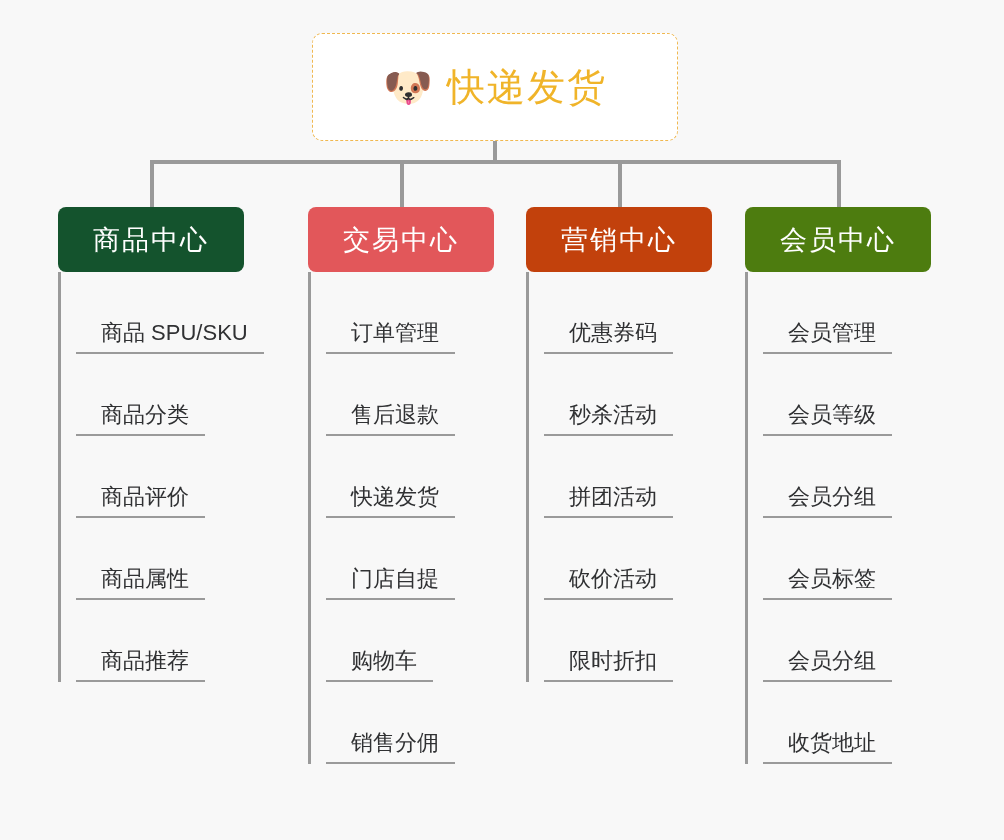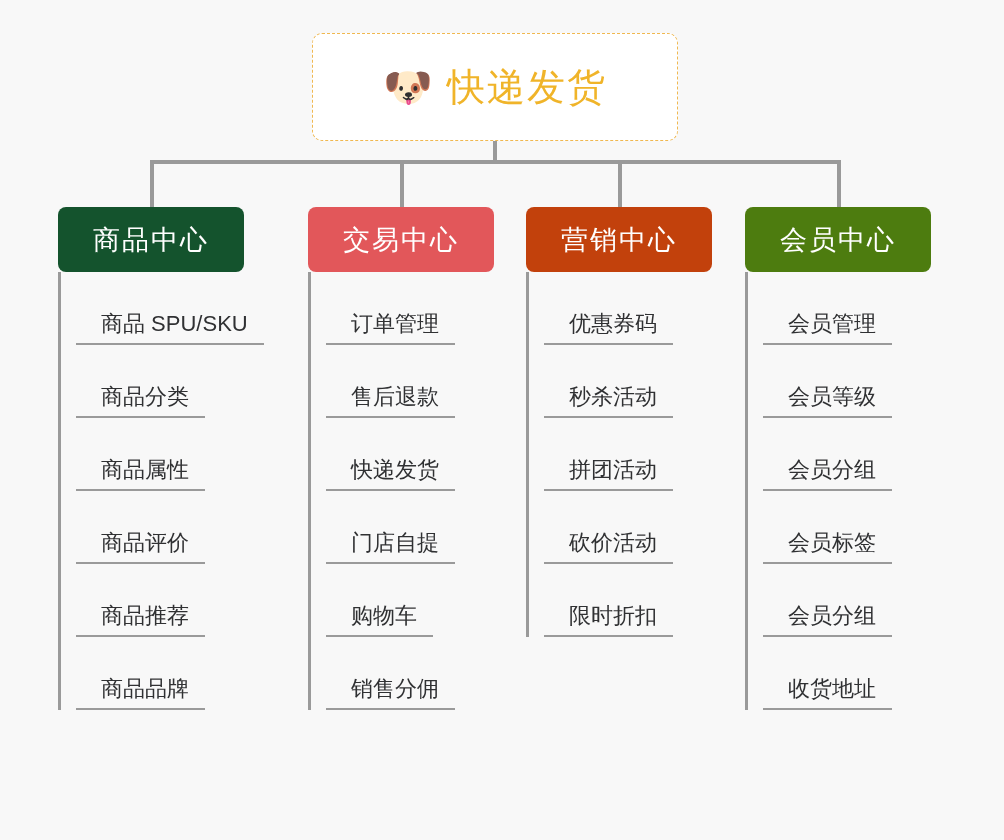--- a/index.html
+++ b/index.html
@@ -95,21 +95,21 @@
   
   .leaf-list {
     position: relative;
     margin-top: 0;
     padding-left: 15px;
     border-left: 3px solid #9a9a9a;
     width: 200px;
     box-sizing: border-box;
   }
   .leaf-item {
-    height: 73px;
+    height: 82px;
     display: flex;
     align-items: flex-end;
     box-sizing: border-box;
   }
   .leaf-label {
     display: inline-block;
     font-size: 22px;
     color: #303133;
     white-space: nowrap;
     padding: 0 16px 7px 25px;
@@ -139,30 +139,27 @@
       <span class="cat-header-label">商品中心</span>
     </div>
     <div class="leaf-list">
       <div class="leaf-item">
           <span class="leaf-label">商品 SPU/SKU</span>
         </div>
       <div class="leaf-item">
           <span class="leaf-label">商品分类</span>
         </div>
       <div class="leaf-item">
+          <span class="leaf-label">商品评价</span>
+        </div>
+      <div class="leaf-item">
           <span class="leaf-label">商品属性</span>
         </div>
       <div class="leaf-item">
-          <span class="leaf-label">商品评价</span>
-        </div>
-      <div class="leaf-item">
           <span class="leaf-label">商品推荐</span>
-        </div>
-      <div class="leaf-item">
-          <span class="leaf-label">商品品牌</span>
         </div>
     </div>
   </div>
 
   <div class="column" style="left:308px;">
     <div class="cat-header" style="background: rgb(226, 87, 90);">
       <span class="cat-header-label">交易中心</span>
     </div>
     <div class="leaf-list">
       <div class="leaf-item">

